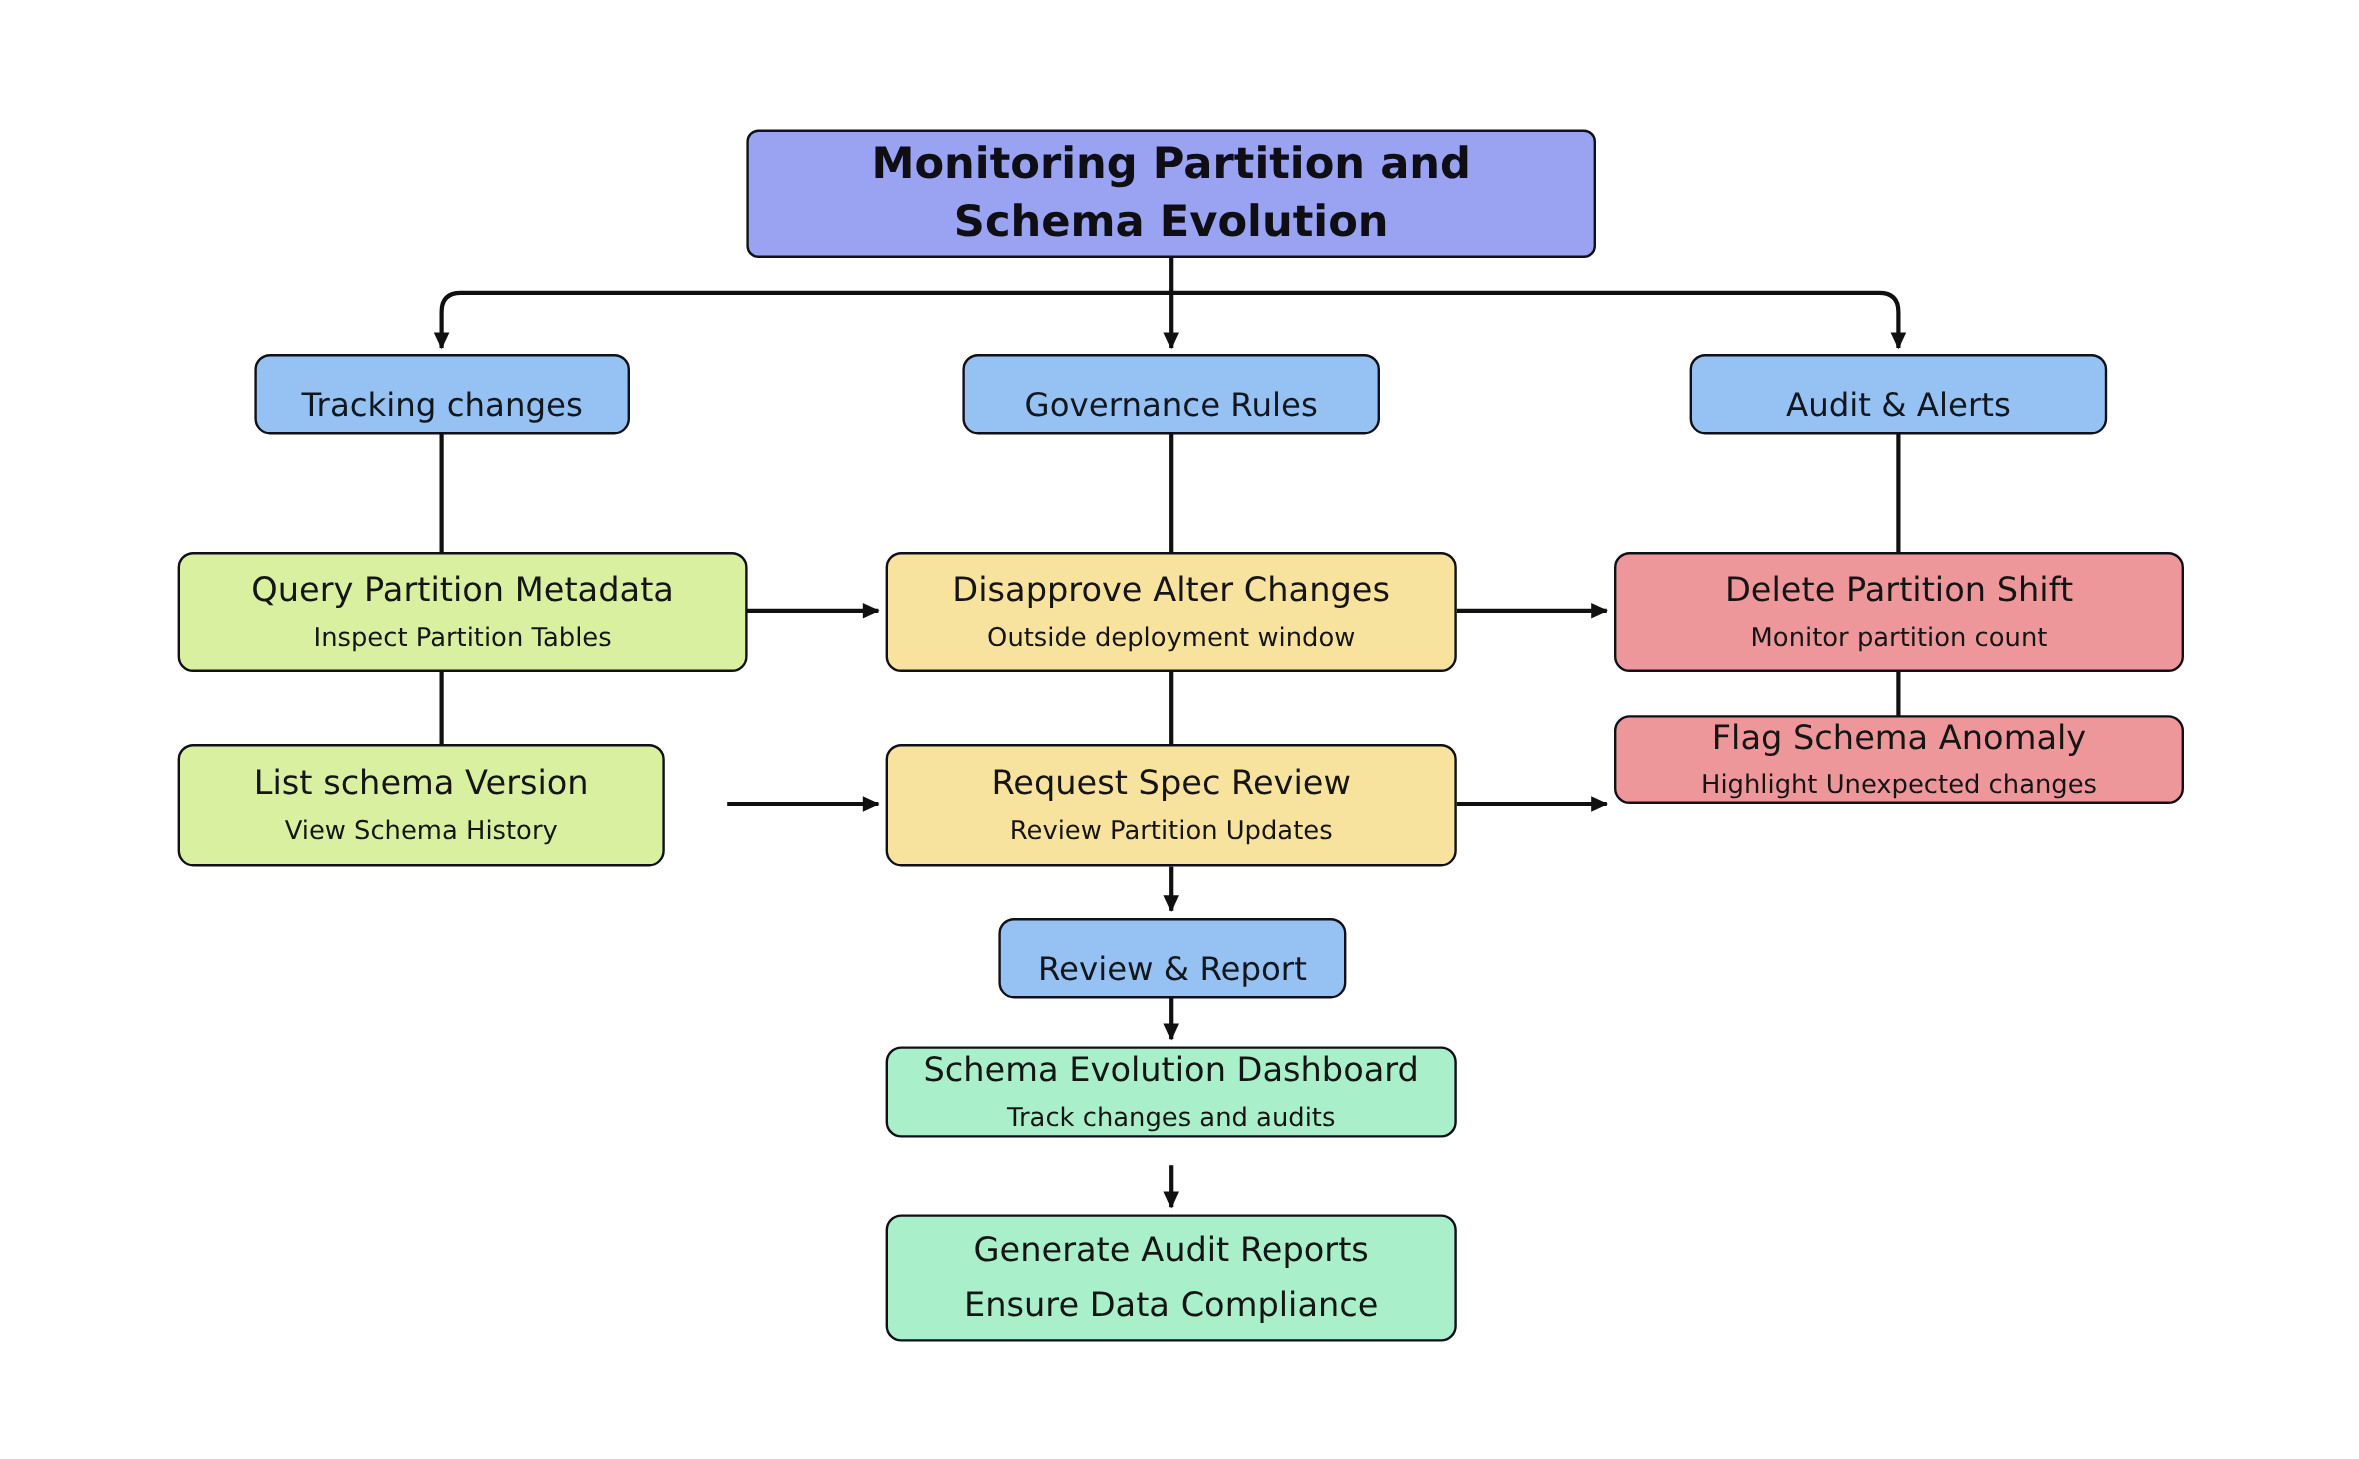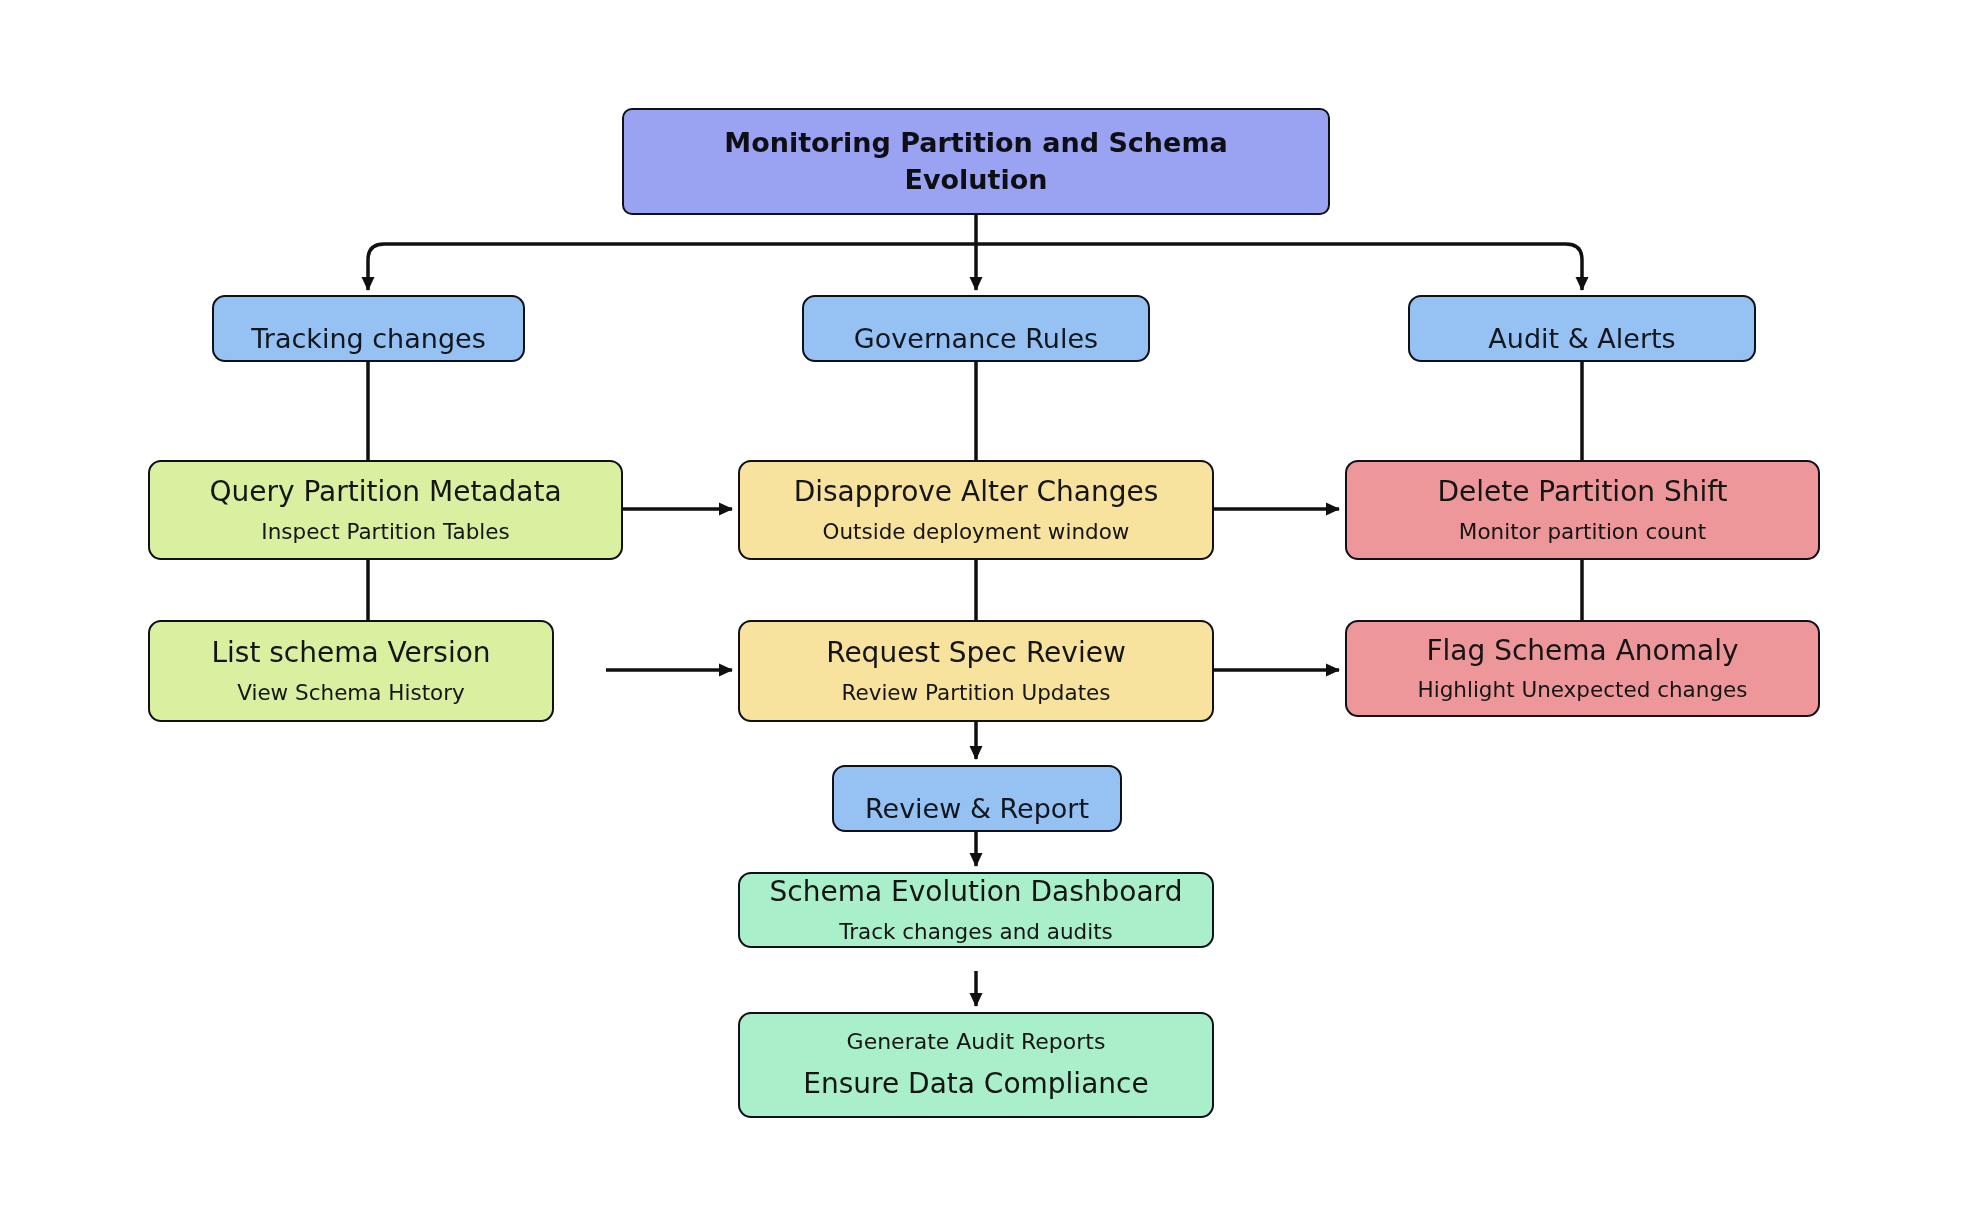--- a/index.html
+++ b/index.html
@@ -21,29 +21,29 @@
     box-sizing:border-box;
     text-align:center;
     color:#151515;
     line-height:1.3;
     padding:4px 10px;
   }
   .node .nt{font-size:28px;}
   .node .ns{font-size:21.5px;margin-top:7px;}
   .root{
     background:#9aa3f2;border-radius:10px;
-    font-size:27px;font-weight:700;color:#0e0e14;
+    font-size:36px;font-weight:700;color:#0e0e14;
     line-height:1.35;padding:1px 40px;
   }
   .branch{background:#96c1f3;font-size:27px;color:#12171e;justify-content:flex-end;}
   .green{background:#d8f0a0;margin-left:18px;}
   .yellow{background:#f8e39e;}
   .red{background:#ee979b;}
   .mint{background:#a9efca;}
-  .mint2 .nt{font-size:22px;}
+  .mint2 .nt{font-size:28px;}
   .mint2 .ns{font-size:28px;margin-top:9px;}
 </style>
 </head>
 <body>
 
 <div class="canvas">
 
   <svg class="wires" width="1966" height="1216" viewBox="0 0 1966 1216">
     <defs>
       <marker id="ah" markerWidth="20" markerHeight="20" refX="14" refY="8" orient="auto" markerUnits="userSpaceOnUse">
@@ -96,21 +96,21 @@
   </div>
 
   <div class="node green" style="left:130px;top:620px;width:406px;height:102px">
     <span class="nt">List schema Version</span>
     <span class="ns">View Schema History</span>
   </div>
   <div class="node yellow" style="left:738px;top:620px;width:476px;height:102px">
     <span class="nt">Request Spec Review</span>
     <span class="ns">Review Partition Updates</span>
   </div>
-  <div class="node red" style="left:1345px;top:620px;width:475px;height:97px">
+  <div class="node red" style="left:1345px;top:596px;width:475px;height:74px">
     <span class="nt">Flag Schema Anomaly</span>
     <span class="ns">Highlight Unexpected changes</span>
   </div>
 
   <div class="node branch" style="left:832px;top:765px;width:290px;height:67px">
     <span>Review &amp; Report</span>
   </div>
 
   <div class="node mint" style="left:738px;top:872px;width:476px;height:76px">
     <span class="nt">Schema Evolution Dashboard</span>

